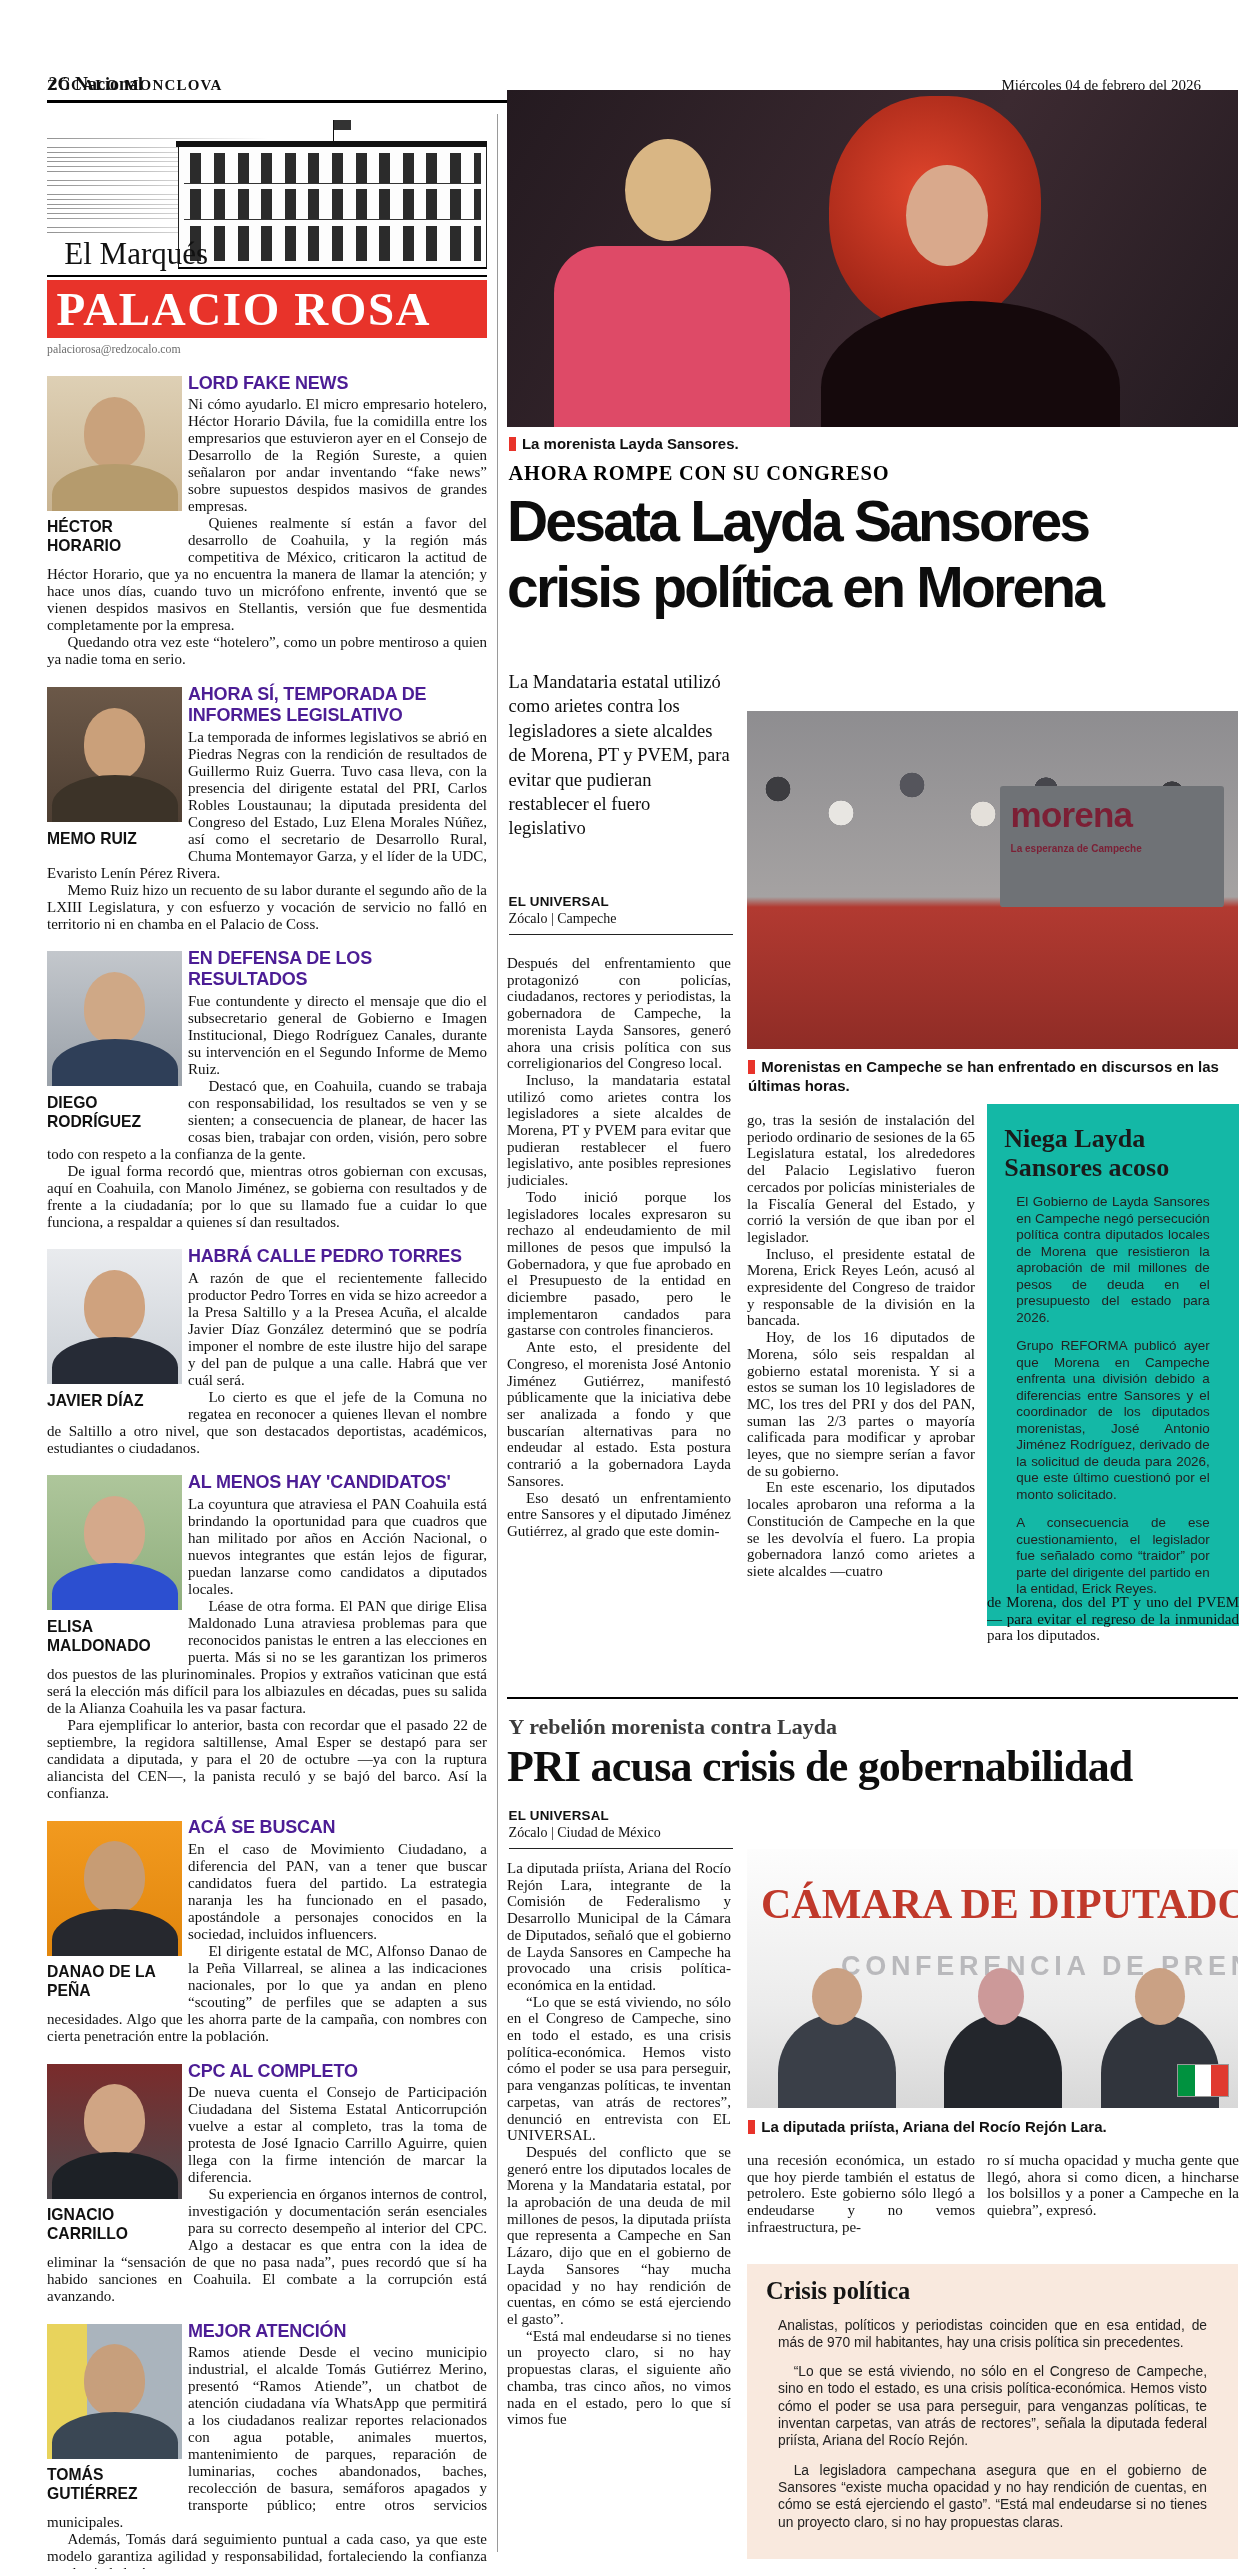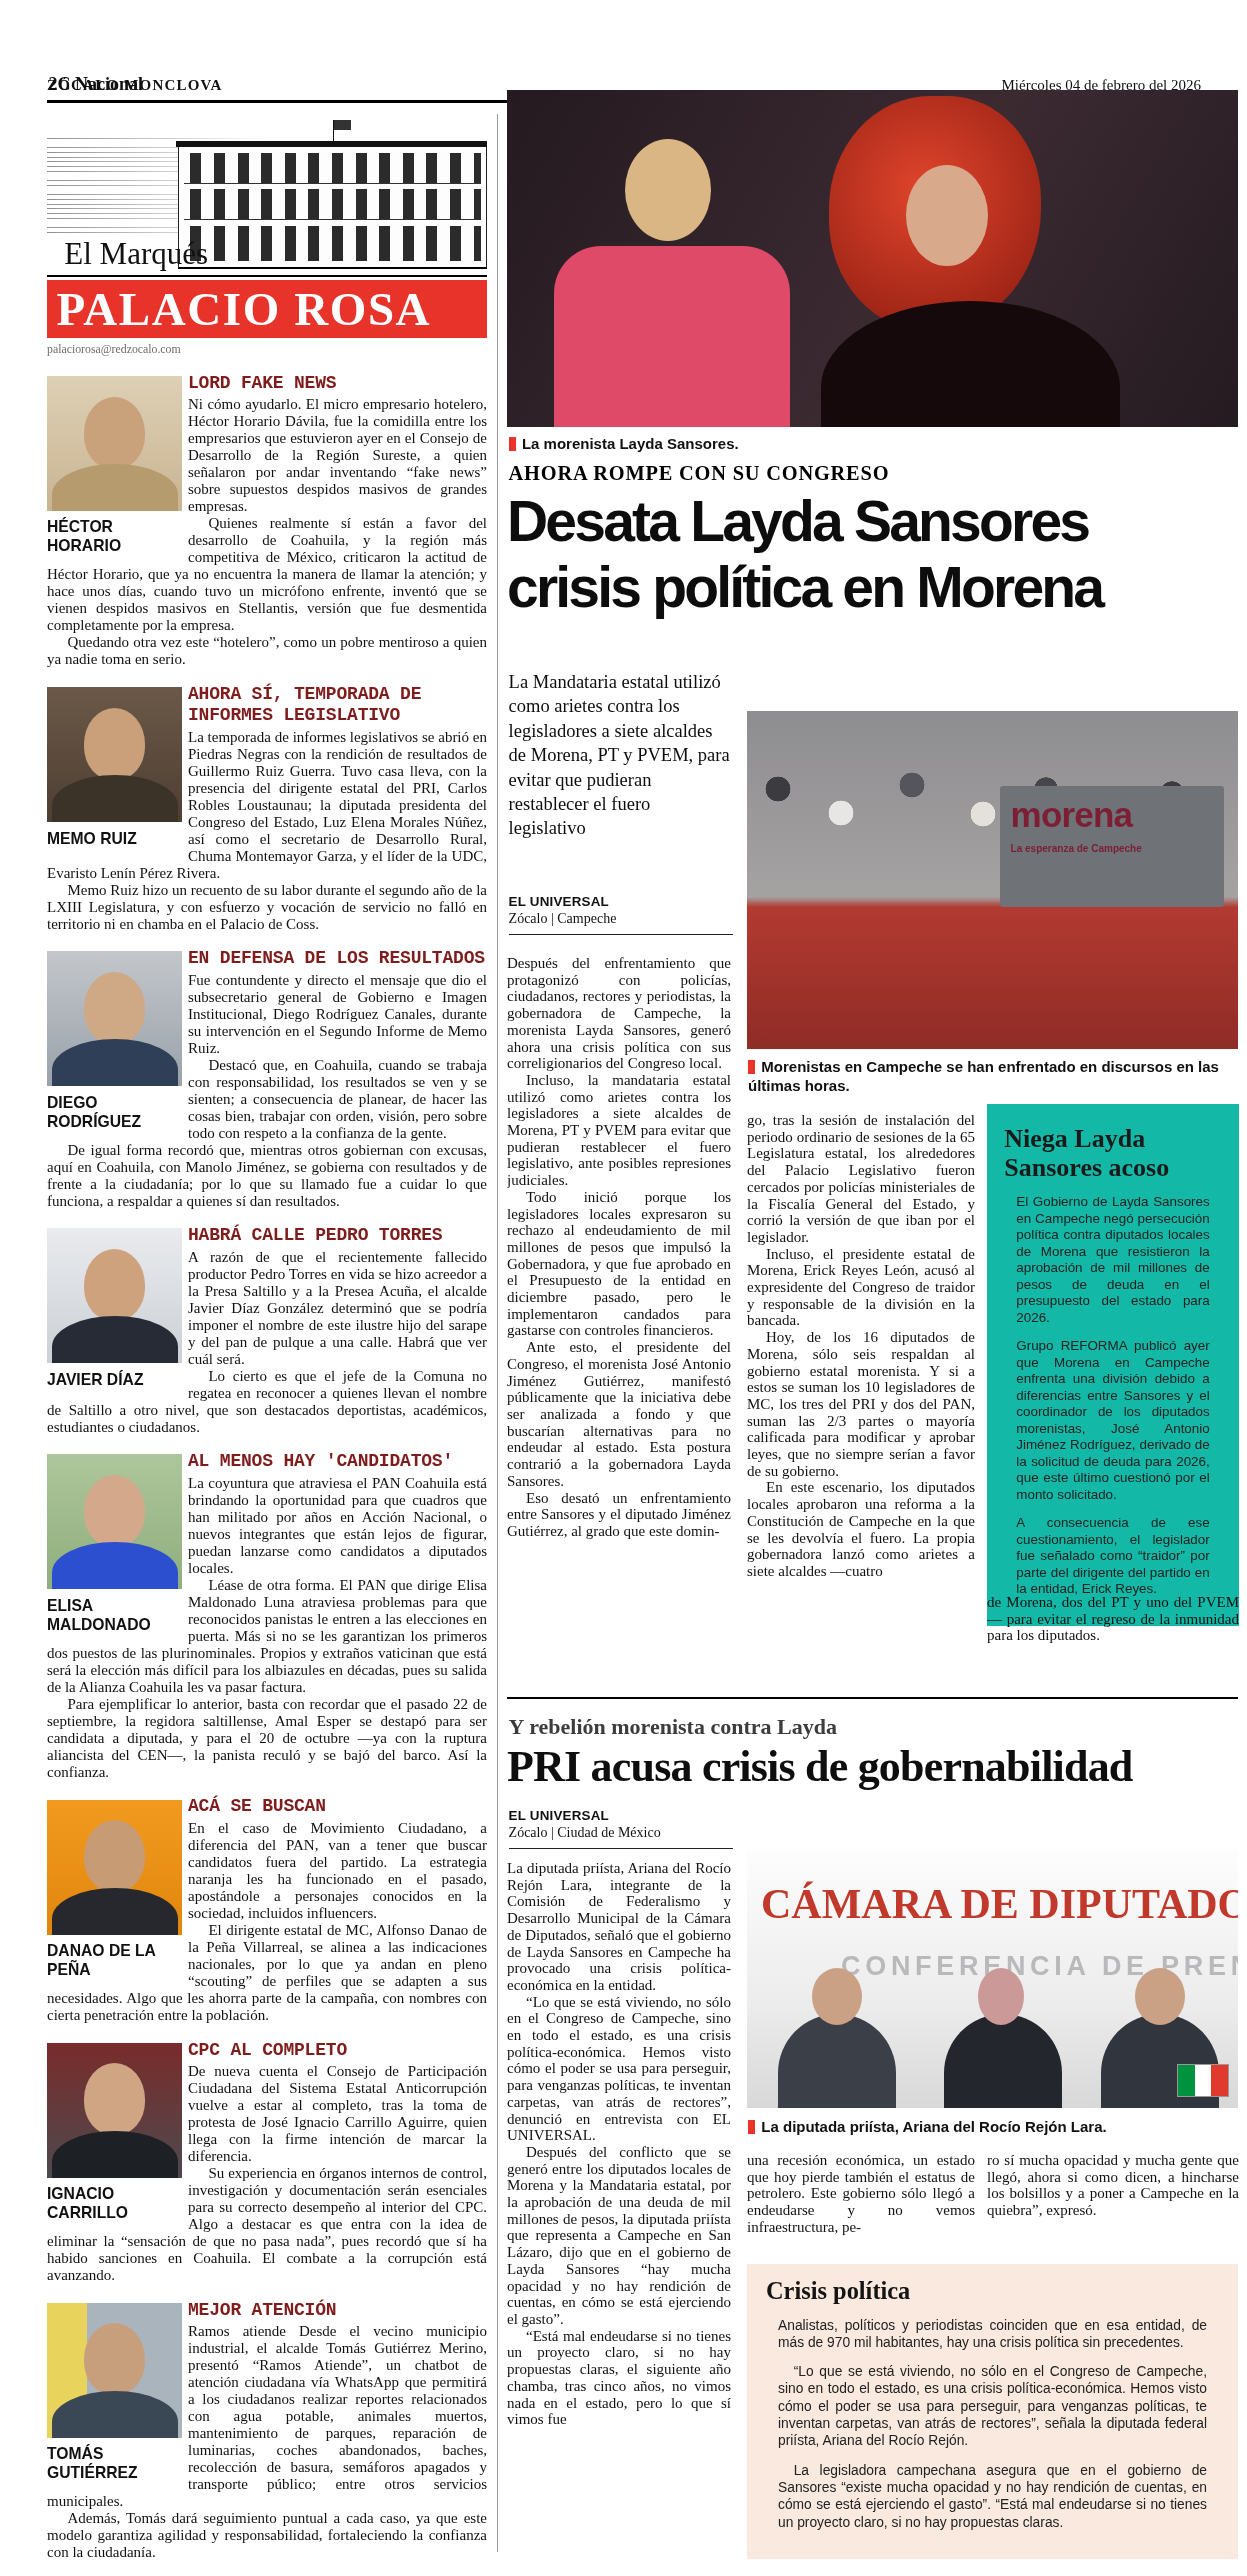--- a/index.html
+++ b/index.html
@@ -31,21 +31,21 @@
   .banner{margin-top:2.4px;background:#e8332a;color:#fff;height:58px;display:flex;align-items:center;
      font-family:"Liberation Serif",serif;font-weight:bold;font-size:47px;letter-spacing:1.6px;padding-left:9.4px;}
   .email{margin-top:4.7px;font-family:Liberation Serif, serif;font-size:11.8px;color:#6d6d6d;}
   .sec{margin-top:15.7px;overflow:visible;}
   .sec::after{content:"";display:block;clear:both;}
   .hs{float:left;width:127px;margin:3.1px 14px 3.1px 0;}
   .headshot{position:relative;width:135px;height:135px;overflow:hidden;}
   .headshot::before{content:"";position:absolute;left:50%;top:20.4px;width:61px;height:72px;margin-left:-31px;border-radius:50% 50% 46% 46%;background:var(--skin,#c9a27c);}
   .headshot::after{content:"";position:absolute;left:50%;bottom:-14px;width:126px;height:61px;margin-left:-63px;border-radius:50% 50% 0 0;background:var(--suit,#333);}
   .hs-name{margin-top:6.3px;font-family:"Liberation Sans",sans-serif;font-weight:bold;font-size:15.7px;line-height:19px;color:#111;}
-  .sec h3{margin:0 0 2.4px 0;font-family:Liberation Mono, monospace;font-weight:bold;font-size:18px;line-height:21px;letter-spacing:-0.2px;color:#7f1d1d;}
+  .sec h3{margin:0 0 2.4px 0;font-family:Liberation Sans, sans-serif;font-weight:bold;font-size:18px;line-height:21px;letter-spacing:-0.2px;color:#4c1d95;}
   .ptext p{margin:0;font-size:15px;line-height:17px;text-align:justify;}
   .ptext p + p{text-indent:20.4px;}
   
   .caption{font-family:"Liberation Sans",sans-serif;font-weight:bold;font-size:15px;line-height:19px;color:#111;}
   .caption::before{content:"";display:inline-block;width:7px;height:14px;background:#e8332a;margin-right:6.3px;vertical-align:-1.6px;}
   .byline-src{font-family:"Liberation Sans",sans-serif;font-weight:bold;font-size:13.4px;letter-spacing:0.2px;}
   .byline-loc{font-size:14px;margin-top:2.4px;}
   .byline-rule{width:224px;height:1.6px;background:#222;margin-top:6.3px;}
   .bodytext p{margin:0;font-size:15px;line-height:16.7px;text-align:justify;}
   .bodytext p + p{text-indent:19px;}

